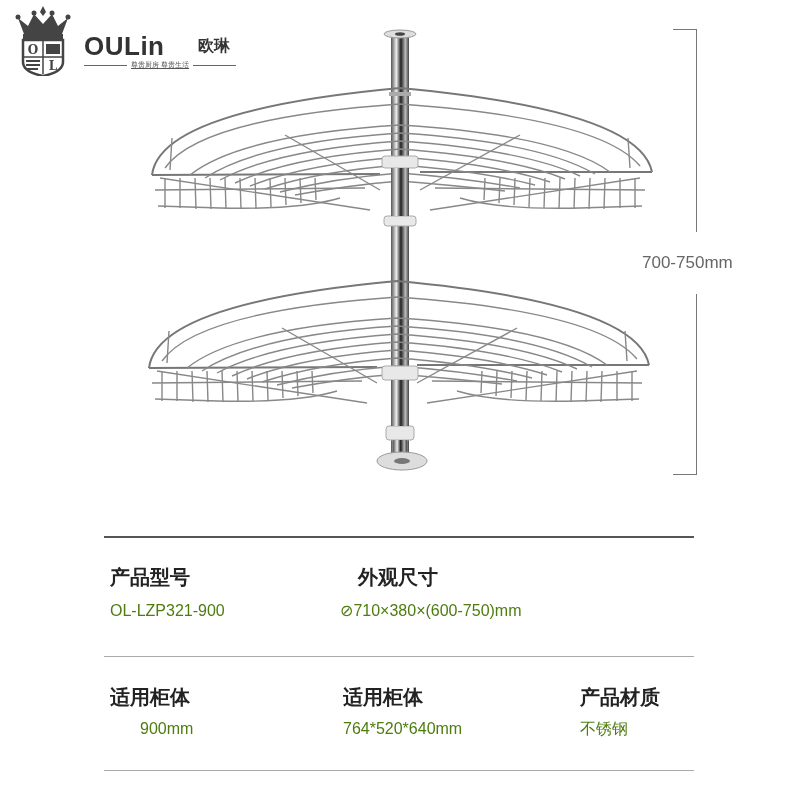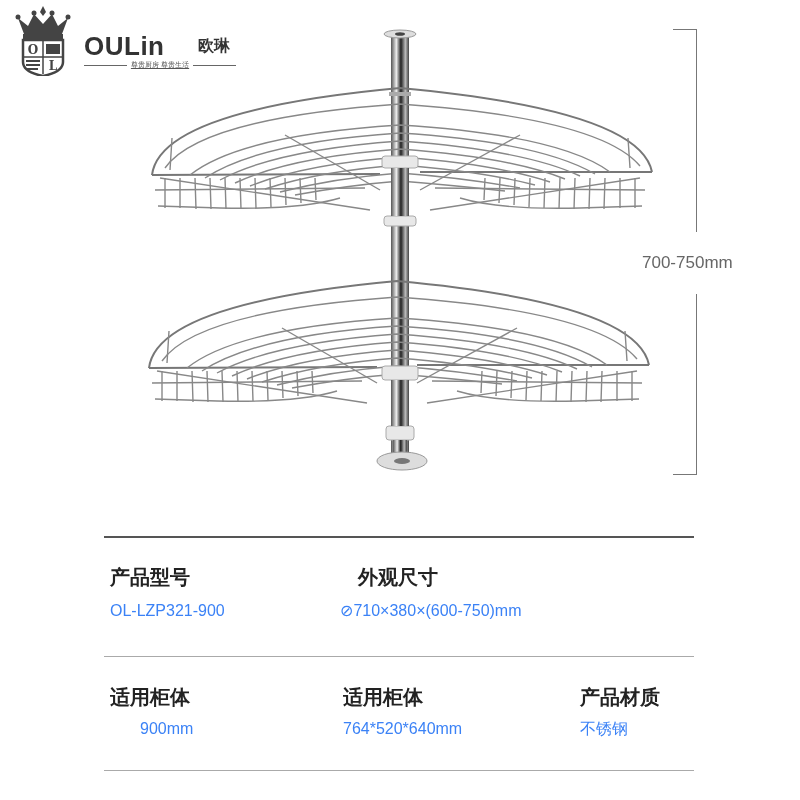--- a/index.html
+++ b/index.html
@@ -21,21 +21,21 @@
   .dim-bot-tick { left:673px; top:474px; width:24px; height:1px; background:#777; }
   .dim-text { left:642px; top:252px; font-size:17px; color:#666; font-family:"Liberation Sans", sans-serif; line-height:22px; }
 
   
   .product { left:140px; top:20px; width:520px; height:460px; }
 
   
   .rule { left:104px; height:1px; width:590px; background:#aaa; }
   .rule.dark { background:#555; height:2px; }
   .spec-label { font-size:20px; font-weight:bold; color:#222; line-height:22px; font-family:"DejaVu Sans", sans-serif; }
-  .spec-value { font-size:16px; color:#3b82f6; line-height:22px; font-family:"Liberation Sans", sans-serif; }
+  .spec-value { font-size:16px; color:#4d7c0f; line-height:22px; font-family:"Liberation Sans", sans-serif; }
 </style>
 </head>
 <body>
 
 <div class="abs logo">
   <svg class="logo-crest" viewBox="0 0 58 72" width="58" height="72">
 
     <path d="M4 14 L10 30 L48 30 L54 14 L44 22 L38 10 L29 20 L20 10 L14 22 Z" fill="#444"></path>
     <circle cx="4" cy="13" r="2.5" fill="#444"></circle>
     <circle cx="54" cy="13" r="2.5" fill="#444"></circle>

